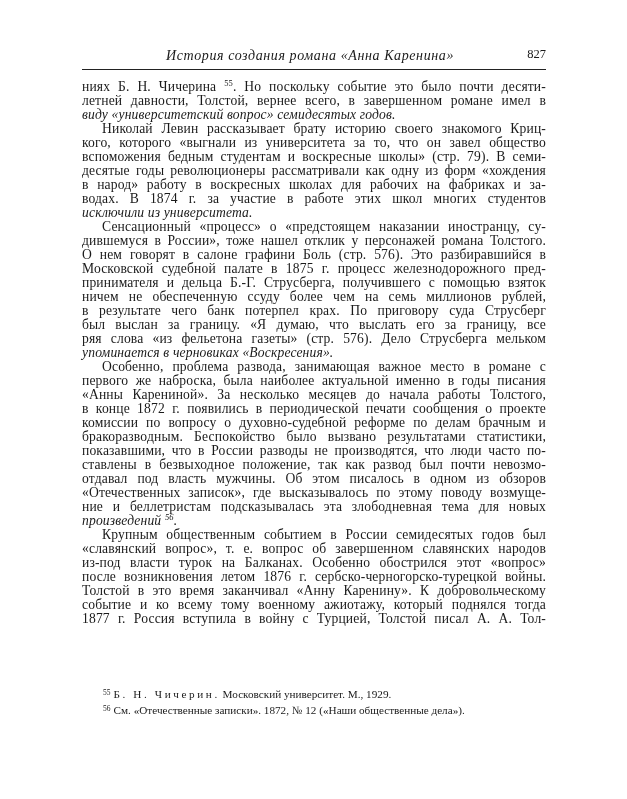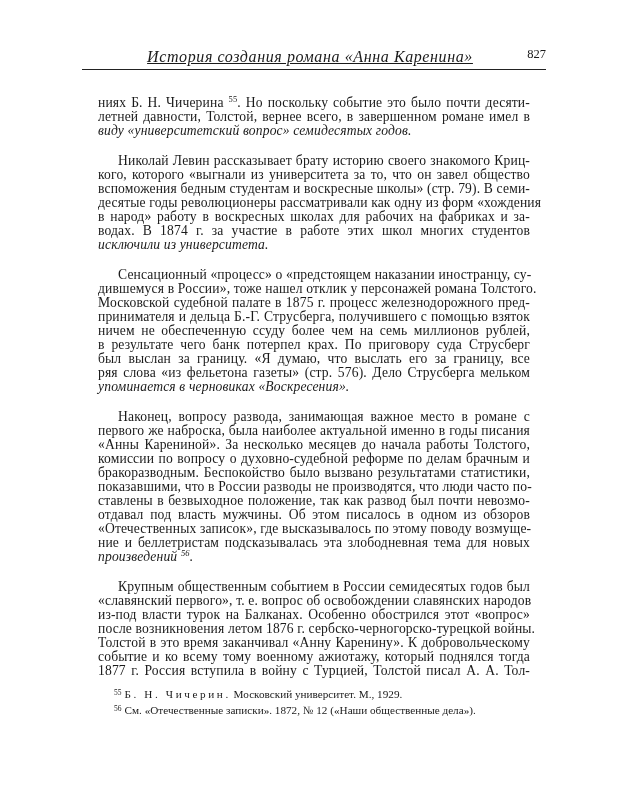--- a/index.html
+++ b/index.html
@@ -7,44 +7,43 @@
     width: 627px; height: 799px; background: #ffffff; overflow: hidden;
     position: relative;
     font-family: "DejaVu Serif", "Liberation Serif", serif;
     color: #1a1a1a;
   }
   .page-header {
     position: absolute; left: 82px; top: 45px; width: 464px; height: 22px;
   }
   .running-title {
     position: absolute; left: 0; right: 8px; top: 3px; text-align: center;
-    font-style: italic; font-size: 16px; letter-spacing: 0.6px;
+    font-style: italic; font-size: 14px; letter-spacing: 0.6px;
     font-family: "Liberation Serif", serif;
-    text-decoration: underline;
   }
   .page-number {
     position: absolute; right: 0; top: 2px; font-size: 12.5px;
     font-family: "Liberation Serif", serif;
   }
   .header-rule {
     position: absolute; left: 82px; top: 69px; width: 464px; height: 0;
     border-top: 1.5px solid #222;
   }
   .body-text {
     position: absolute; left: 82px; top: 80px; width: 464px;
     font-family: "Liberation Serif", serif;
     font-size: 13.6px; line-height: 14px; letter-spacing: 0.15px;
   }
-  .para { margin: 16px; text-align: justify; text-align-last: left; }
+  .para { margin: 0; text-align: justify; text-align-last: left; }
   .line { display: block; text-align: justify; text-align-last: justify; white-space: nowrap; height: 14px; }
   .line.last { text-align-last: left; font-style: italic; }
   .line.indent { padding-left: 20px; }
   sup.fn { font-size: 8.5px; vertical-align: 5px; line-height: 0; }
   .footnotes {
-    position: absolute; left: 92px; top: 686px; width: 464px;
+    position: absolute; left: 81px; top: 686px; width: 464px;
     font-family: "Liberation Serif", serif; font-size: 11.2px; line-height: 13.5px;
   }
   .footnote { padding-left: 22px; white-space: nowrap; }
   .fn-num { font-size: 7.5px; vertical-align: 3px; margin-right: 3px; }
   .spaced { letter-spacing: 2.6px; }
 </style>
 </head>
 <body>
 
 <div class="page-header">
@@ -67,46 +66,48 @@
     <span class="line">вспоможения бедным студентам и воскресные школы» (стр. 79). В семи-</span>
     <span class="line">десятые годы революционеры рассматривали как одну из форм «хождения</span>
     <span class="line">в народ» работу в воскресных школах для рабочих на фабриках и за-</span>
     <span class="line">водах. В 1874 г. за участие в работе этих школ многих студентов</span>
     <span class="line last">исключили из университета.</span>
   </div>
 
   <div class="para">
     <span class="line indent">Сенсационный «процесс» о «предстоящем наказании иностранцу, су-</span>
     <span class="line">дившемуся в России», тоже нашел отклик у персонажей романа Толстого.</span>
+    <span class="line">О нем говорят в салоне графини Боль (стр. 576). Это разбиравшийся в</span>
     <span class="line">Московской судебной палате в 1875 г. процесс железнодорожного пред-</span>
     <span class="line">принимателя и дельца Б.-Г. Струсберга, получившего с помощью взяток</span>
     <span class="line">ничем не обеспеченную ссуду более чем на семь миллионов рублей,</span>
     <span class="line">в результате чего банк потерпел крах. По приговору суда Струсберг</span>
     <span class="line">был выслан за границу. «Я думаю, что выслать его за границу, все</span>
     <span class="line">ряя слова «из фельетона газеты» (стр. 576). Дело Струсберга мельком</span>
     <span class="line last">упоминается в черновиках «Воскресения».</span>
   </div>
 
   <div class="para">
-    <span class="line indent">Наконец, вопросу развода, занимающая важное место в романе с</span>
+    <span class="line indent">Особенно, проблема развода, занимающая важное место в романе с</span>
     <span class="line">первого же наброска, была наиболее актуальной именно в годы писания</span>
     <span class="line">«Анны Карениной». За несколько месяцев до начала работы Толстого,</span>
+    <span class="line">в конце 1872 г. появились в периодической печати сообщения о проекте</span>
     <span class="line">комиссии по вопросу о духовно-судебной реформе по делам брачным и</span>
     <span class="line">бракоразводным. Беспокойство было вызвано результатами статистики,</span>
     <span class="line">показавшими, что в России разводы не производятся, что люди часто по-</span>
     <span class="line">ставлены в безвыходное положение, так как развод был почти невозмо-</span>
     <span class="line">отдавал под власть мужчины. Об этом писалось в одном из обзоров</span>
     <span class="line">«Отечественных записок», где высказывалось по этому поводу возмуще-</span>
     <span class="line">ние и беллетристам подсказывалась эта злободневная тема для новых</span>
     <span class="line last"><span>произведений</span>&nbsp;<sup class="fn">56</sup><span>.</span></span>
   </div>
 
   <div class="para">
     <span class="line indent">Крупным общественным событием в России семидесятых годов был</span>
-    <span class="line">«славянский первого», т. е. вопрос об освобождении славянских народов</span>
+    <span class="line">«славянский вопрос», т. е. вопрос об завершенном славянских народов</span>
     <span class="line">из-под власти турок на Балканах. Особенно обострился этот «вопрос»</span>
     <span class="line">после возникновения летом 1876 г. сербско-черногорско-турецкой войны.</span>
     <span class="line">Толстой в это время заканчивал «Анну Каренину». К добровольческому</span>
     <span class="line">событие и ко всему тому военному ажиотажу, который поднялся тогда</span>
     <span class="line">1877 г. Россия вступила в войну с Турцией, Толстой писал А. А. Тол-</span>
   </div>
 </div>
 
 <div class="footnotes">
   <div class="footnote">

